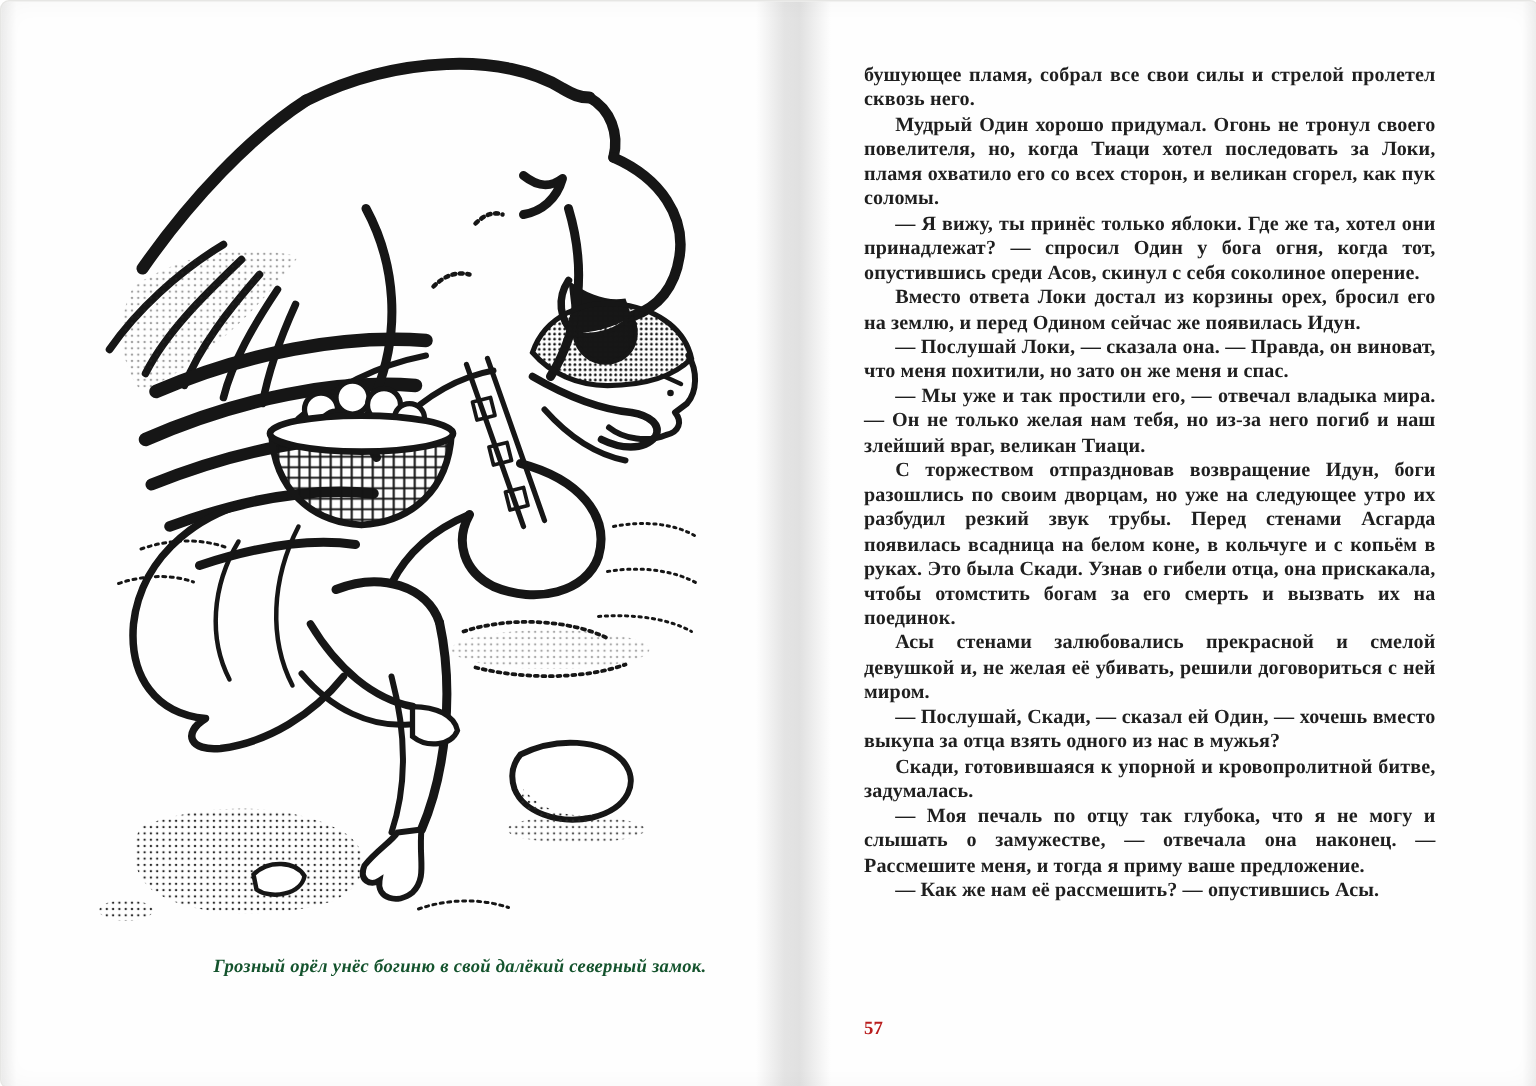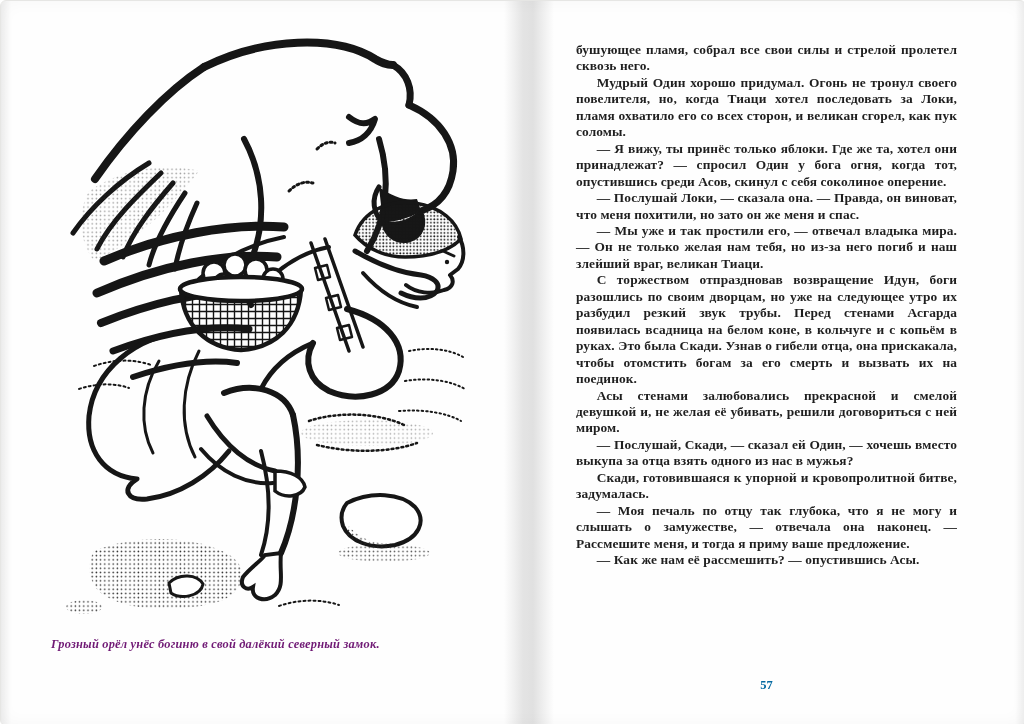--- a/index.html
+++ b/index.html
@@ -31,39 +31,39 @@
   .edge-right{right:0;background:linear-gradient(to left,rgba(0,0,0,0.06),rgba(0,0,0,0));}
 
   .left-page{position:absolute;left:0;top:0;width:512px;height:724px;}
   .right-page{position:absolute;left:512px;top:0;width:512px;height:592px;}
 
   .illustration{
     position:absolute;left:48px;top:20px;width:430px;height:608px;
   }
   .caption{
     position:absolute;left:50px;top:636px;width:420px;
-    text-align:left;
+    text-align:right;
     font-style:italic;font-weight:bold;
     font-size:12.4px;line-height:15px;letter-spacing:0.2px;
-    color:#701a75;
+    color:#14532d;
   }
 
   .text-col{
     position:absolute;left:63px;top:41px;width:381px;
     font-size:13.4px;line-height:16.45px;
     font-weight:bold;
     text-align:justify;
     letter-spacing:0.1px;
     color:#1f1f1f;
   }
   .text-col p{margin:0;padding:0;text-indent:0;}
   .text-col p.indent{text-indent:1.55em;}
   .page-number{
     position:absolute;left:63px;top:677px;width:381px;
-    text-align:center;font-weight:bold;font-size:12.5px;color:#0369a1;
+    font-weight:bold;font-size:12.5px;color:#b91c1c;
   }
   svg .ink{stroke:#161616;fill:none;stroke-linecap:round;stroke-linejoin:round;}
 </style>
 </head>
 <body>
 
 <div class="spread">
 
   <div class="left-page">
 
@@ -171,20 +171,21 @@
 
     <div class="caption">Грозный орёл унёс богиню в свой далёкий северный замок.</div>
   </div>
 
   <div class="right-page">
     <div class="text-col">
 
     <p>бушующее пламя, собрал все свои силы и стрелой пролетел сквозь него.</p>
         <p class="indent">Мудрый Один хорошо придумал. Огонь не тронул своего повелителя, но, когда Тиаци хотел последовать за Локи, пламя охватило его со всех сторон, и великан сгорел, как пук соломы.</p>
         <p class="indent">— Я вижу, ты принёс только яблоки. Где же та, хотел они принадлежат? — спросил Один у бога огня, когда тот, опустившись среди Асов, скинул с себя соколиное оперение.</p>
+        <p class="indent">Вместо ответа Локи достал из корзины орех, бросил его на землю, и перед Одином сейчас же появилась Идун.</p>
         <p class="indent">— Послушай Локи, — сказала она. — Правда, он виноват, что меня похитили, но зато он же меня и спас.</p>
         <p class="indent">— Мы уже и так простили его, — отвечал владыка мира. — Он не только желая нам тебя, но из-за него погиб и наш злейший враг, великан Тиаци.</p>
         <p class="indent">С торжеством отпраздновав возвращение Идун, боги разошлись по своим дворцам, но уже на следующее утро их разбудил резкий звук трубы. Перед стенами Асгарда появилась всадница на белом коне, в кольчуге и с копьём в руках. Это была Скади. Узнав о гибели отца, она прискакала, чтобы отомстить богам за его смерть и вызвать их на поединок.</p>
         <p class="indent">Асы стенами залюбовались прекрасной и смелой девушкой и, не желая её убивать, решили договориться с ней миром.</p>
         <p class="indent">— Послушай, Скади, — сказал ей Один, — хочешь вместо выкупа за отца взять одного из нас в мужья?</p>
         <p class="indent">Скади, готовившаяся к упорной и кровопролитной битве, задумалась.</p>
         <p class="indent">— Моя печаль по отцу так глубока, что я не могу и слышать о замужестве, — отвечала она наконец. — Рассмешите меня, и тогда я приму ваше предложение.</p>
         <p class="indent">— Как же нам её рассмешить? — опустившись Асы.</p>
       </div>
     <div class="page-number">57</div>

